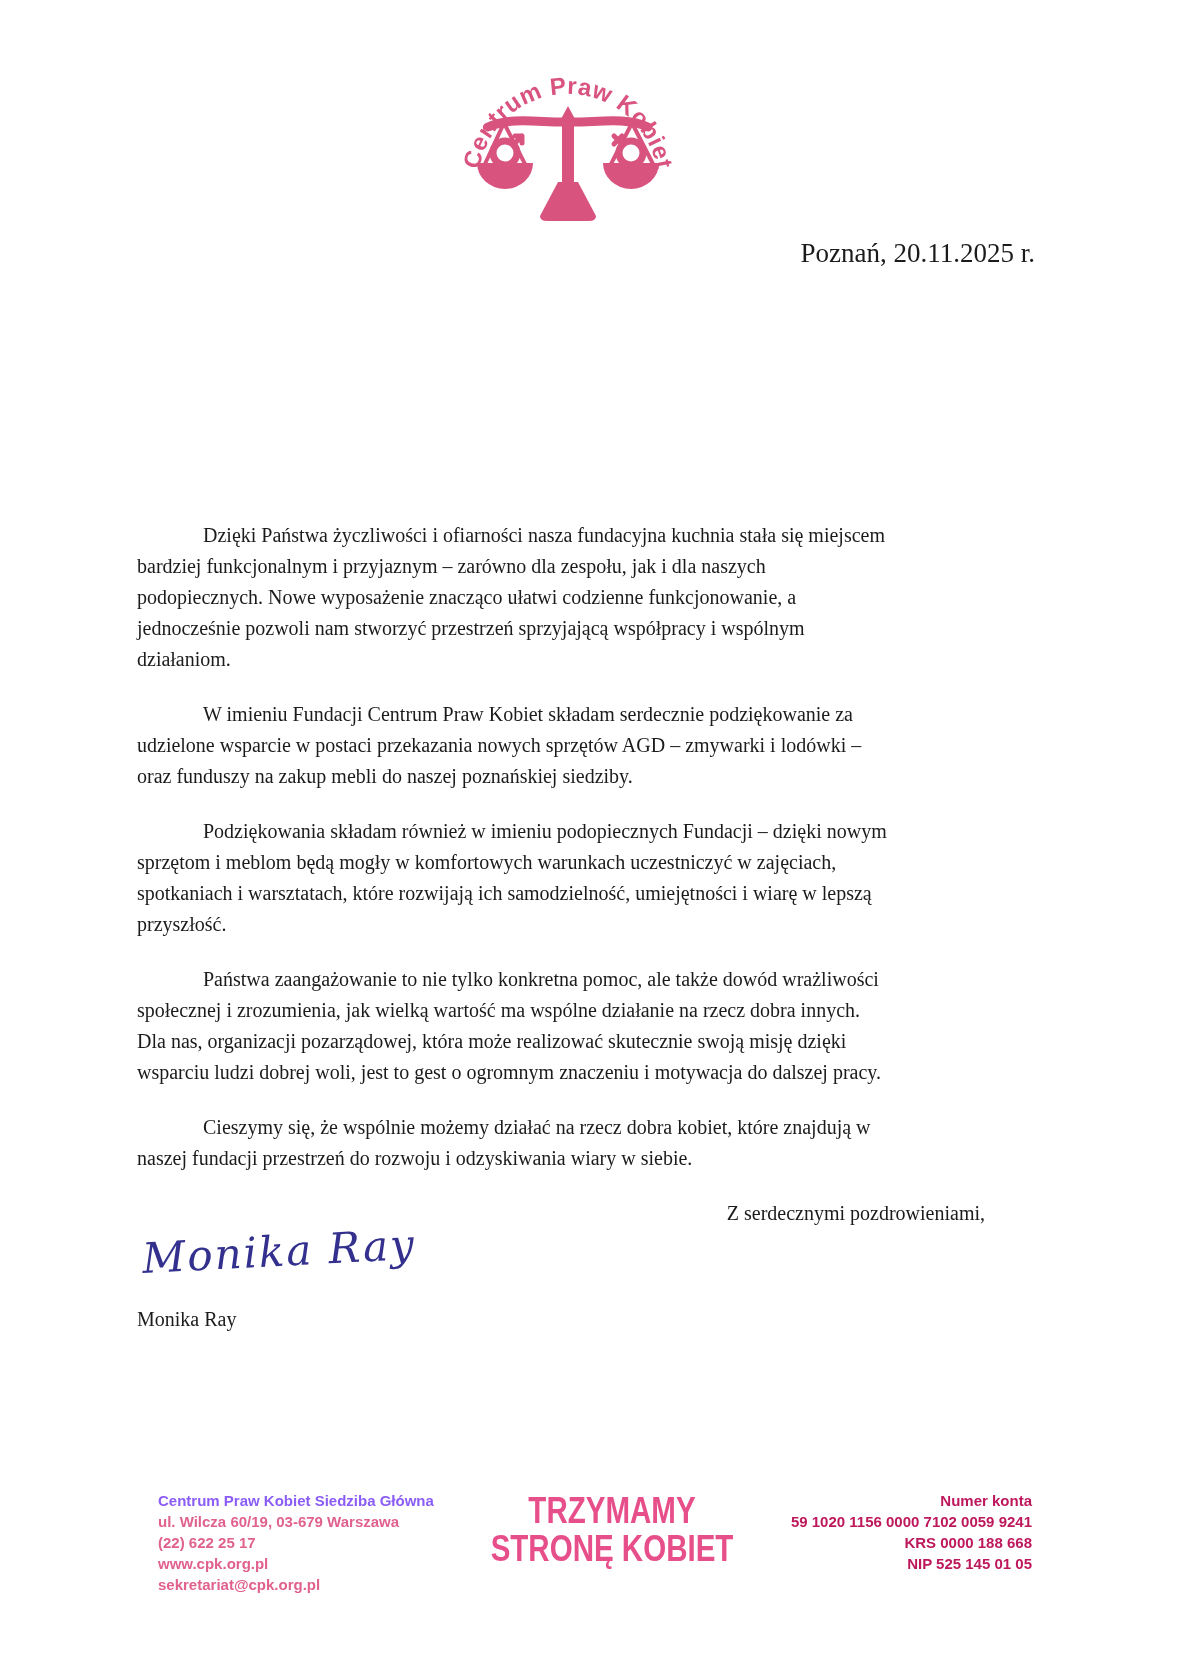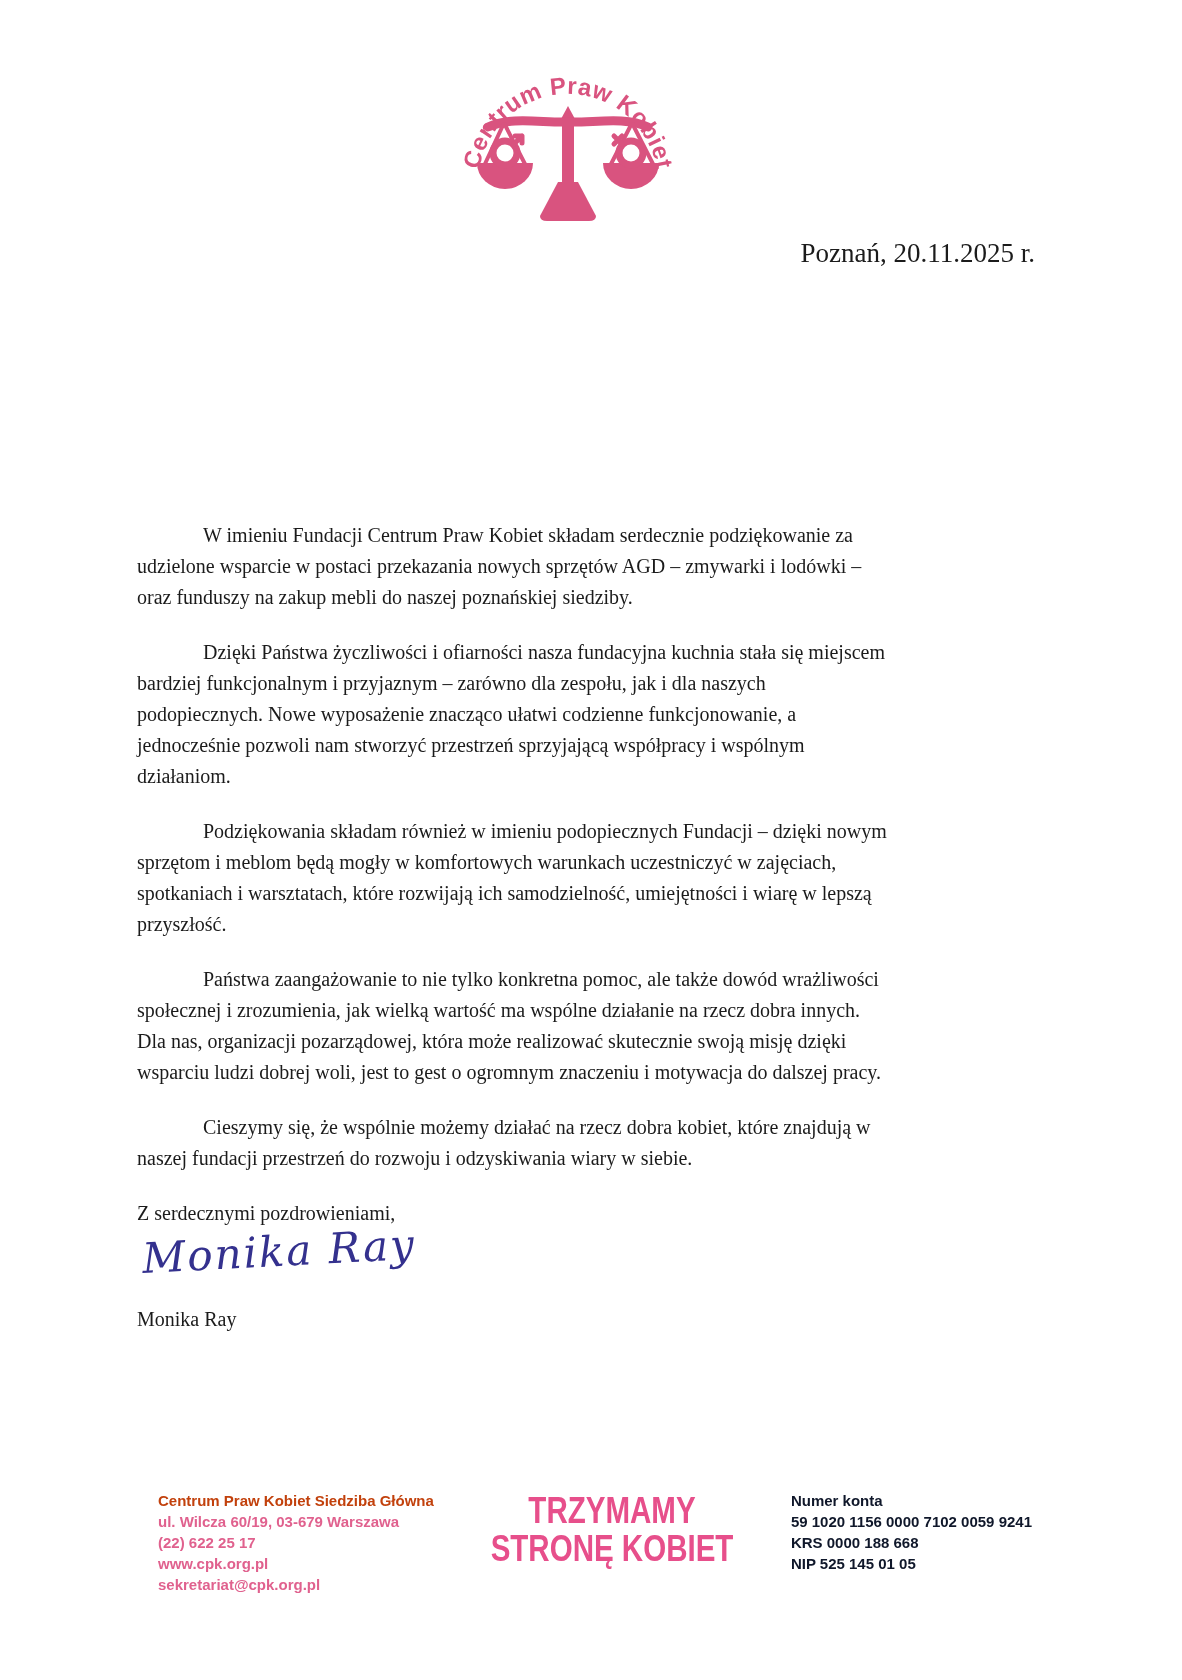--- a/index.html
+++ b/index.html
@@ -16,54 +16,54 @@
   .logo{position:absolute;top:66px;left:460px;width:216px;height:160px;}
   .logo svg{display:block;width:100%;height:100%;}
   
   .date{position:absolute;top:238px;right:147px;font-size:27px;}
   
   .recipient{position:absolute;top:340px;left:705px;font-size:21px;font-weight:bold;line-height:27.5px;}
   
   .body{position:absolute;top:520px;left:137px;width:848px;font-size:20px;line-height:31px;}
   .salutation{margin:0 0 24px 0;}
   .para{margin:0 0 24px 0;text-indent:66px;white-space:pre-line;}
-  .closing{margin:24px 0 0 0;}
+  .closing{margin:24px 0 0 0;text-align:right;}
   .signature-script{
     margin:14px 0 0 6px;
     font-family:"DejaVu Serif", serif;
     font-style:italic;
     font-size:42px;
     color:#34318e;
     letter-spacing:2px;
     transform:rotate(-3deg);
     transform-origin:left center;
     height:62px;
   }
   .signer{line-height:28px;}
   
   .footer{
     position:absolute;top:1490px;left:158px;right:150px;
     display:flex;justify-content:space-between;align-items:flex-start;
     font-family:"Liberation Sans", sans-serif;
   }
   .footer-left{font-size:15px;line-height:21px;color:#e0618e;font-weight:700;}
-  .footer-left .f-title{color:#c2410c;}
+  .footer-left .f-title{color:#8b5cf6;}
   .footer-slogan{
     text-align:center;
     color:#e74f8b;
     font-weight:bold;
     font-size:36px;
     line-height:38px;
     letter-spacing:0px;
     transform:scaleX(0.82);
     transform-origin:center top;
     margin-top:2px;
     white-space:nowrap;
   }
-  .footer-right{font-size:15px;line-height:21px;color:#0f172a;font-weight:700;text-align:left;}
+  .footer-right{font-size:15px;line-height:21px;color:#be185d;font-weight:700;text-align:right;}
 </style>
 </head>
 <body>
 
 <div class="page">
 
   <div class="logo">
     <svg viewBox="0 0 212 160">
       <defs>
         <path id="arcpath" d="M 16 118 A 90 90 0 0 1 196 118" fill="none"></path>
@@ -91,28 +91,28 @@
         <circle cx="169" cy="87" r="12" fill="#ffffff" stroke="#d9537f" stroke-width="7"></circle>
         <path d="M160 78 L152 70 M152 78 L160 70" stroke="#d9537f" stroke-width="5" fill="none" stroke-linecap="round"></path>
       </g>
     </svg>
   </div>
 
   <div class="date">Poznań, 20.11.2025 r.</div>
 
 
   <div class="body">
-    <p class="para">W imieniu Fundacji Centrum Praw Kobiet składam serdecznie podziękowanie za
-udzielone wsparcie w postaci przekazania nowych sprzętów AGD – zmywarki i lodówki –
-oraz funduszy na zakup mebli do naszej poznańskiej siedziby.</p>
     <p class="para">Dzięki Państwa życzliwości i ofiarności nasza fundacyjna kuchnia stała się miejscem
 bardziej funkcjonalnym i przyjaznym – zarówno dla zespołu, jak i dla naszych
 podopiecznych. Nowe wyposażenie znacząco ułatwi codzienne funkcjonowanie, a
 jednocześnie pozwoli nam stworzyć przestrzeń sprzyjającą współpracy i wspólnym
 działaniom.</p>
+    <p class="para">W imieniu Fundacji Centrum Praw Kobiet składam serdecznie podziękowanie za
+udzielone wsparcie w postaci przekazania nowych sprzętów AGD – zmywarki i lodówki –
+oraz funduszy na zakup mebli do naszej poznańskiej siedziby.</p>
     <p class="para">Podziękowania składam również w imieniu podopiecznych Fundacji – dzięki nowym
 sprzętom i meblom będą mogły w komfortowych warunkach uczestniczyć w zajęciach,
 spotkaniach i warsztatach, które rozwijają ich samodzielność, umiejętności i wiarę w lepszą
 przyszłość.</p>
     <p class="para">Państwa zaangażowanie to nie tylko konkretna pomoc, ale także dowód wrażliwości
 społecznej i zrozumienia, jak wielką wartość ma wspólne działanie na rzecz dobra innych.
 Dla nas, organizacji pozarządowej, która może realizować skutecznie swoją misję dzięki
 wsparciu ludzi dobrej woli, jest to gest o ogromnym znaczeniu i motywacja do dalszej pracy.</p>
     <p class="para">Cieszymy się, że wspólnie możemy działać na rzecz dobra kobiet, które znajdują w
 naszej fundacji przestrzeń do rozwoju i odzyskiwania wiary w siebie.</p>

